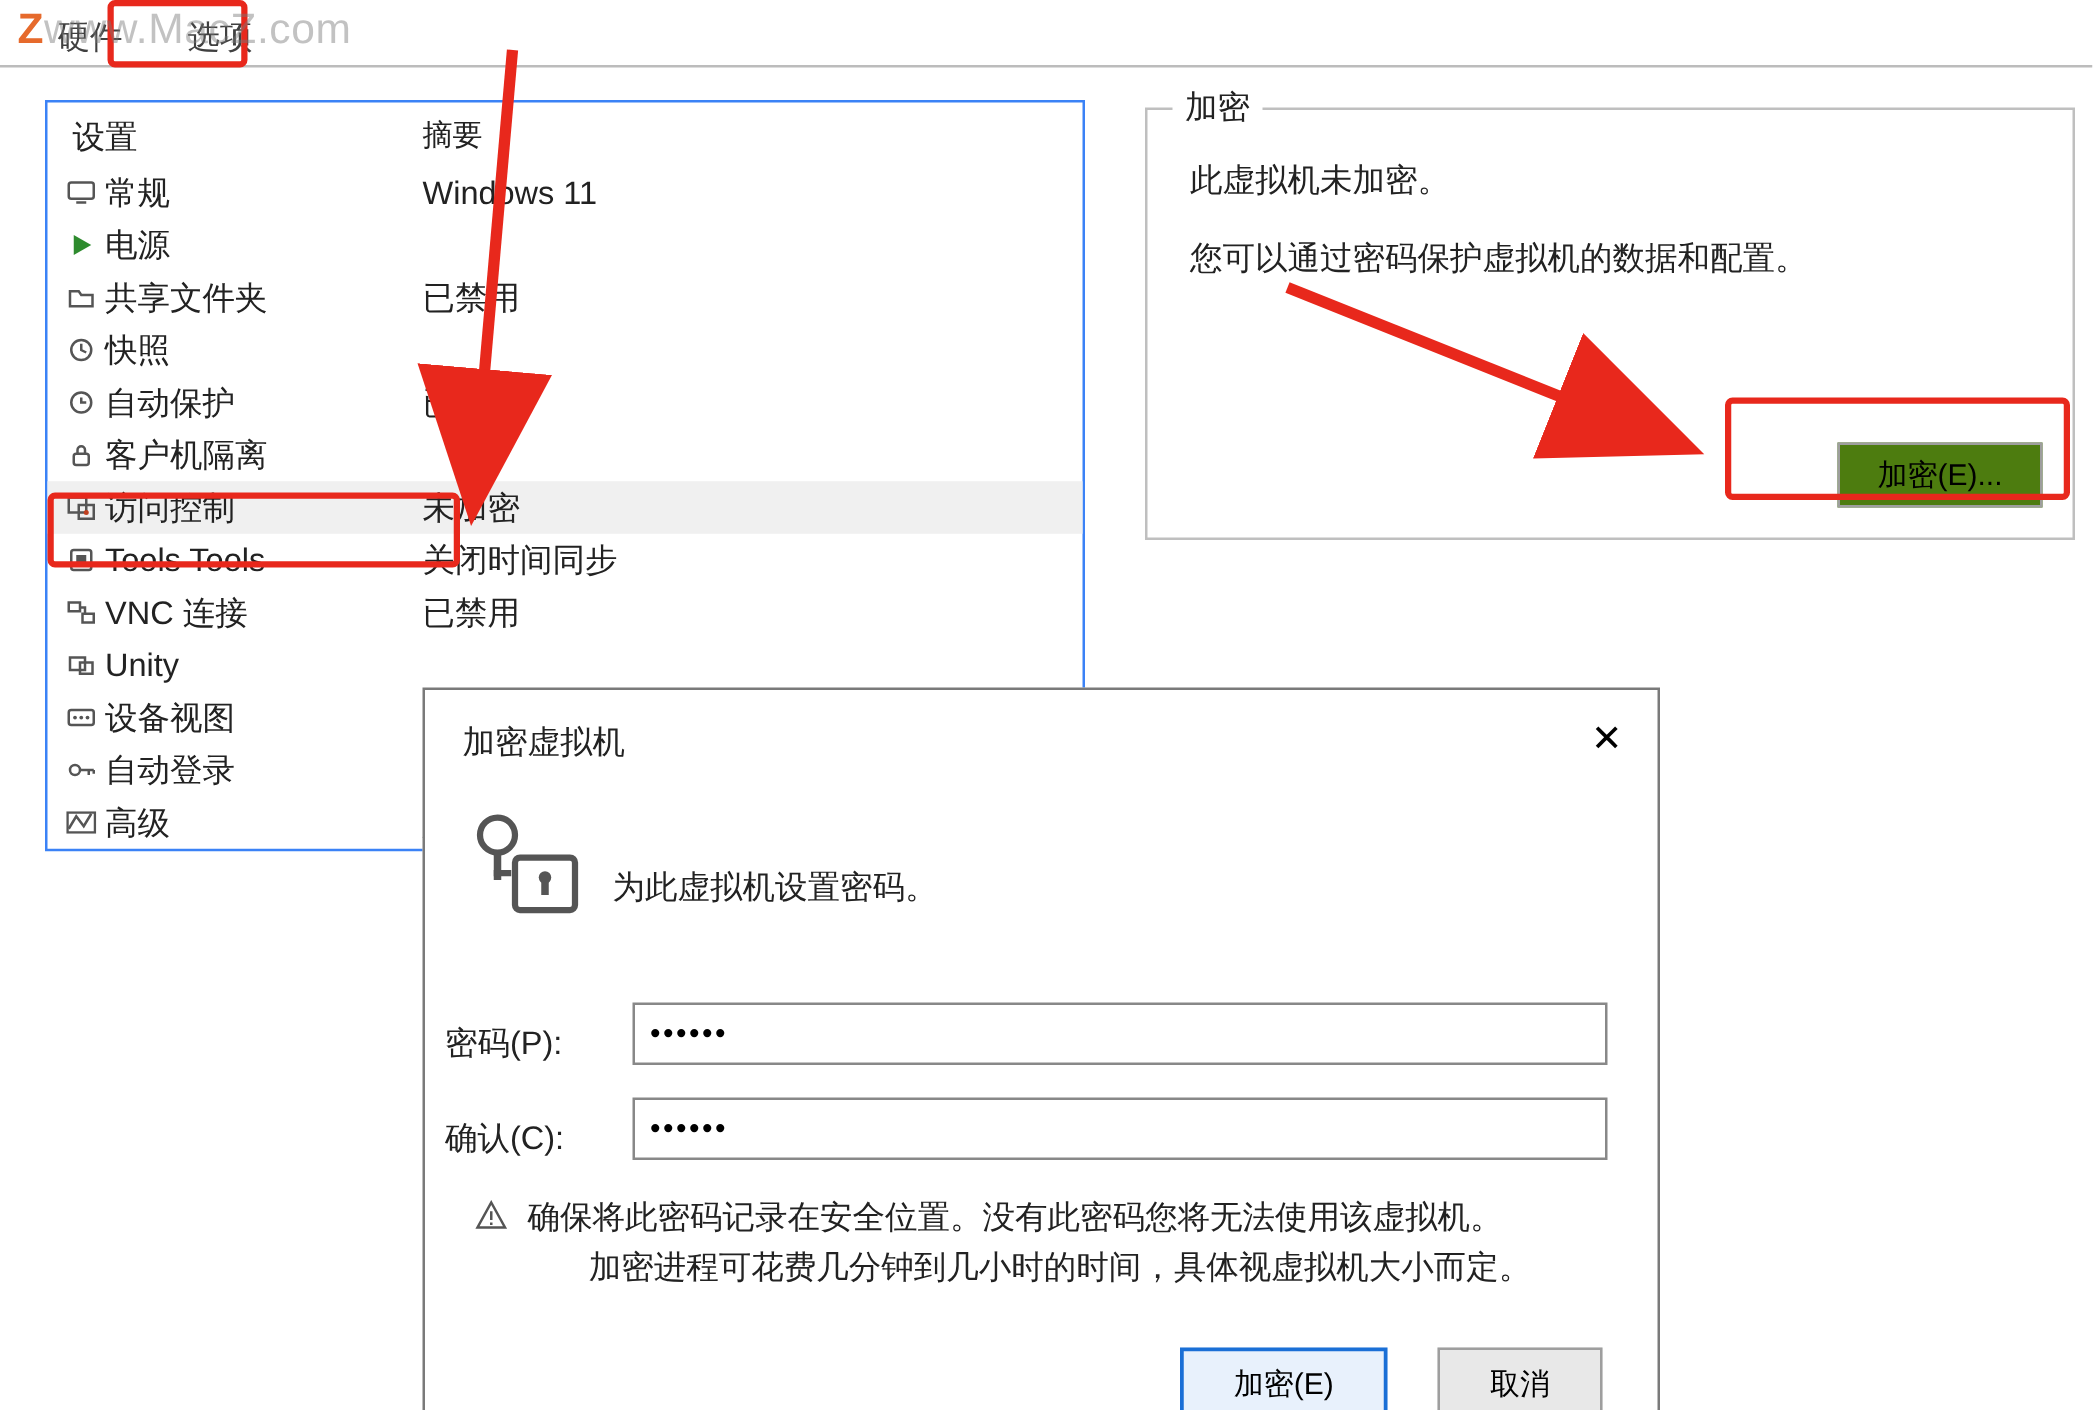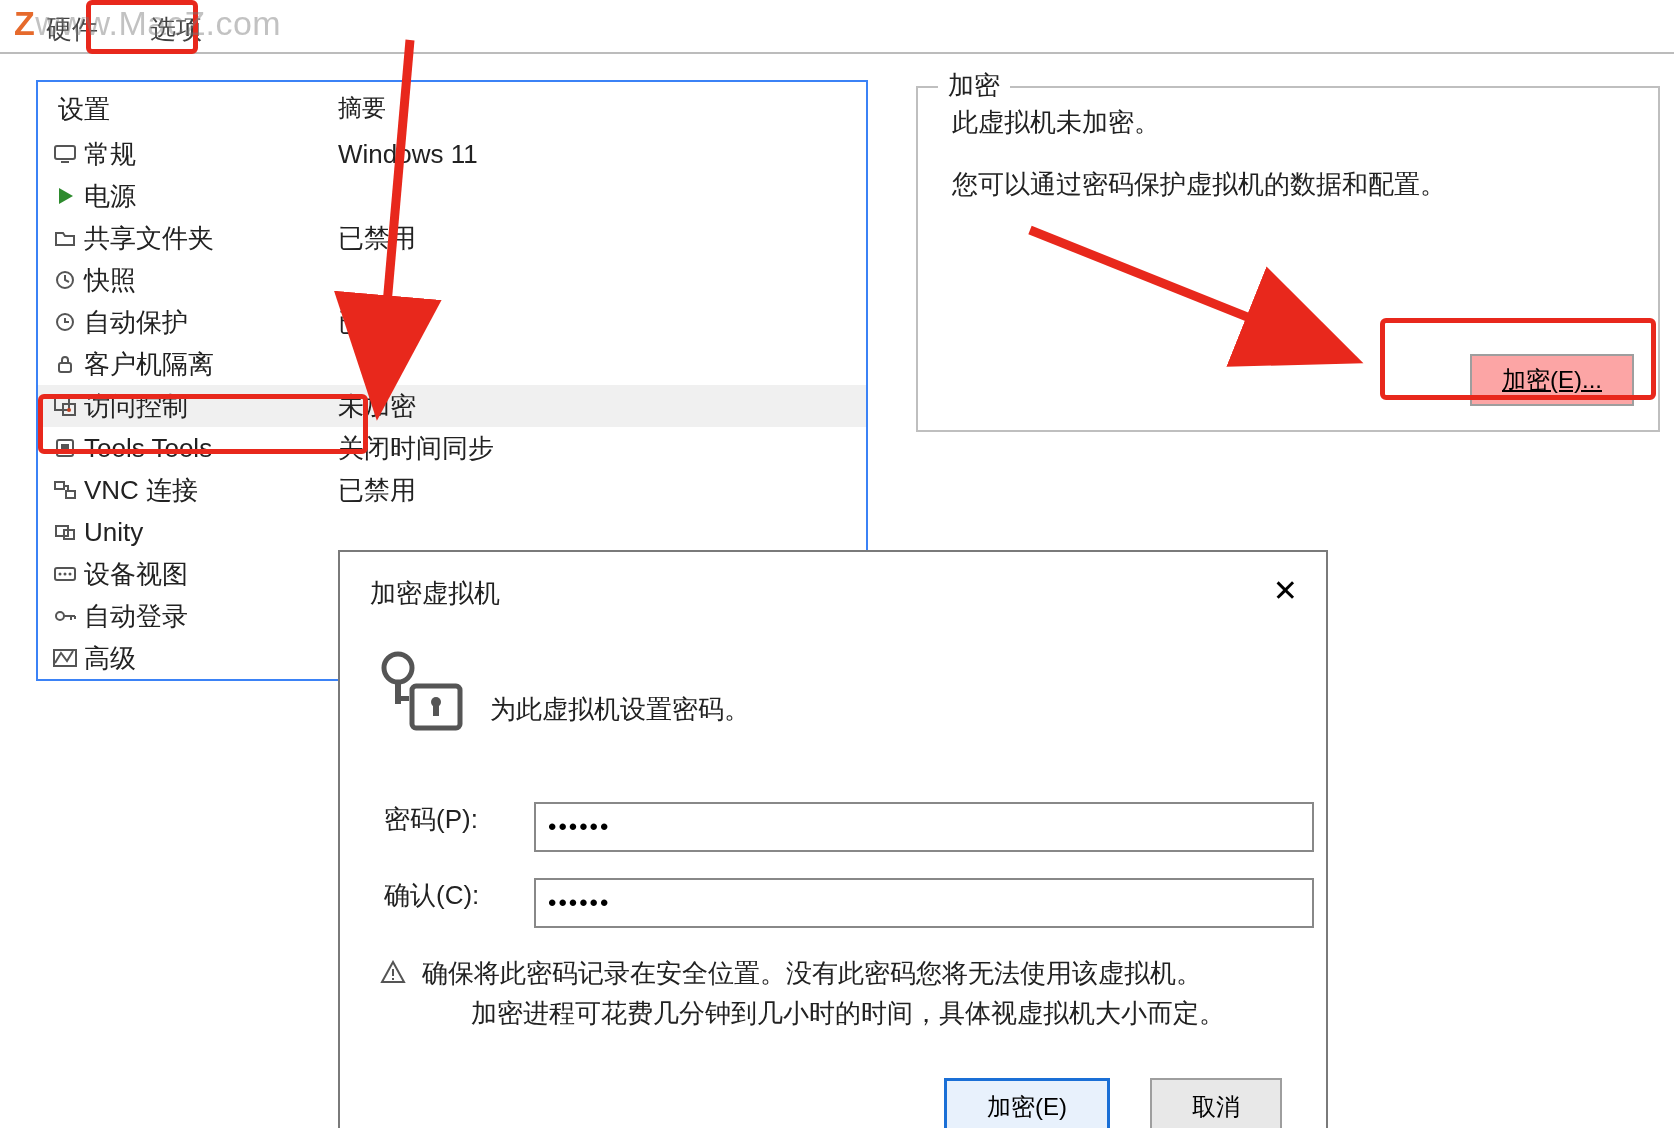--- a/index.html
+++ b/index.html
@@ -95,44 +95,43 @@
   }
   .icon svg { display: block; }
 
   
   .group {
     position: absolute;
     top: 86px; left: 916px;
     width: 744px;
     height: 346px;
     border: 2px solid #bfbfbf;
-    padding-top: 4px;
+    padding-top: 26px;
   }
   .group-title {
     position: absolute;
     top: -20px; left: 20px;
     background: #fff;
     padding: 0 10px;
     font-size: 26px;
   }
   .group p {
     margin: 0;
     padding: 10px 34px 10px 34px;
     font-size: 26px;
     line-height: 1.6;
   }
   .encrypt-btn {
     position: absolute;
     right: 24px; bottom: 24px;
-    background: #fca5a5;
+    background: #4d7c0f;
     border: 2px solid #9e9e9e;
     padding: 8px 30px;
     font-size: 24px;
     font-family: inherit;
-    text-decoration: underline;
   }
 
   
   .anno {
     position: absolute;
     border: 5px solid #e8281c;
     border-radius: 6px;
     pointer-events: none;
     z-index: 40;
   }
@@ -168,23 +167,23 @@
     position: absolute;
     top: 90px; left: 30px;
   }
   .dialog-heading {
     position: absolute;
     top: 140px; left: 150px;
     font-size: 26px;
   }
   .field-row {
     position: absolute;
-    left: 44px;
-    display: flex;
-    align-items: flex-start;
+    left: 16px;
+    display: flex;
+    align-items: flex-end;
   }
   .field-row.pw { top: 250px; }
   .field-row.cf { top: 326px; }
   .field-label {
     width: 150px;
     font-size: 26px;
   }
   .field-input {
     width: 780px;
     height: 50px;

